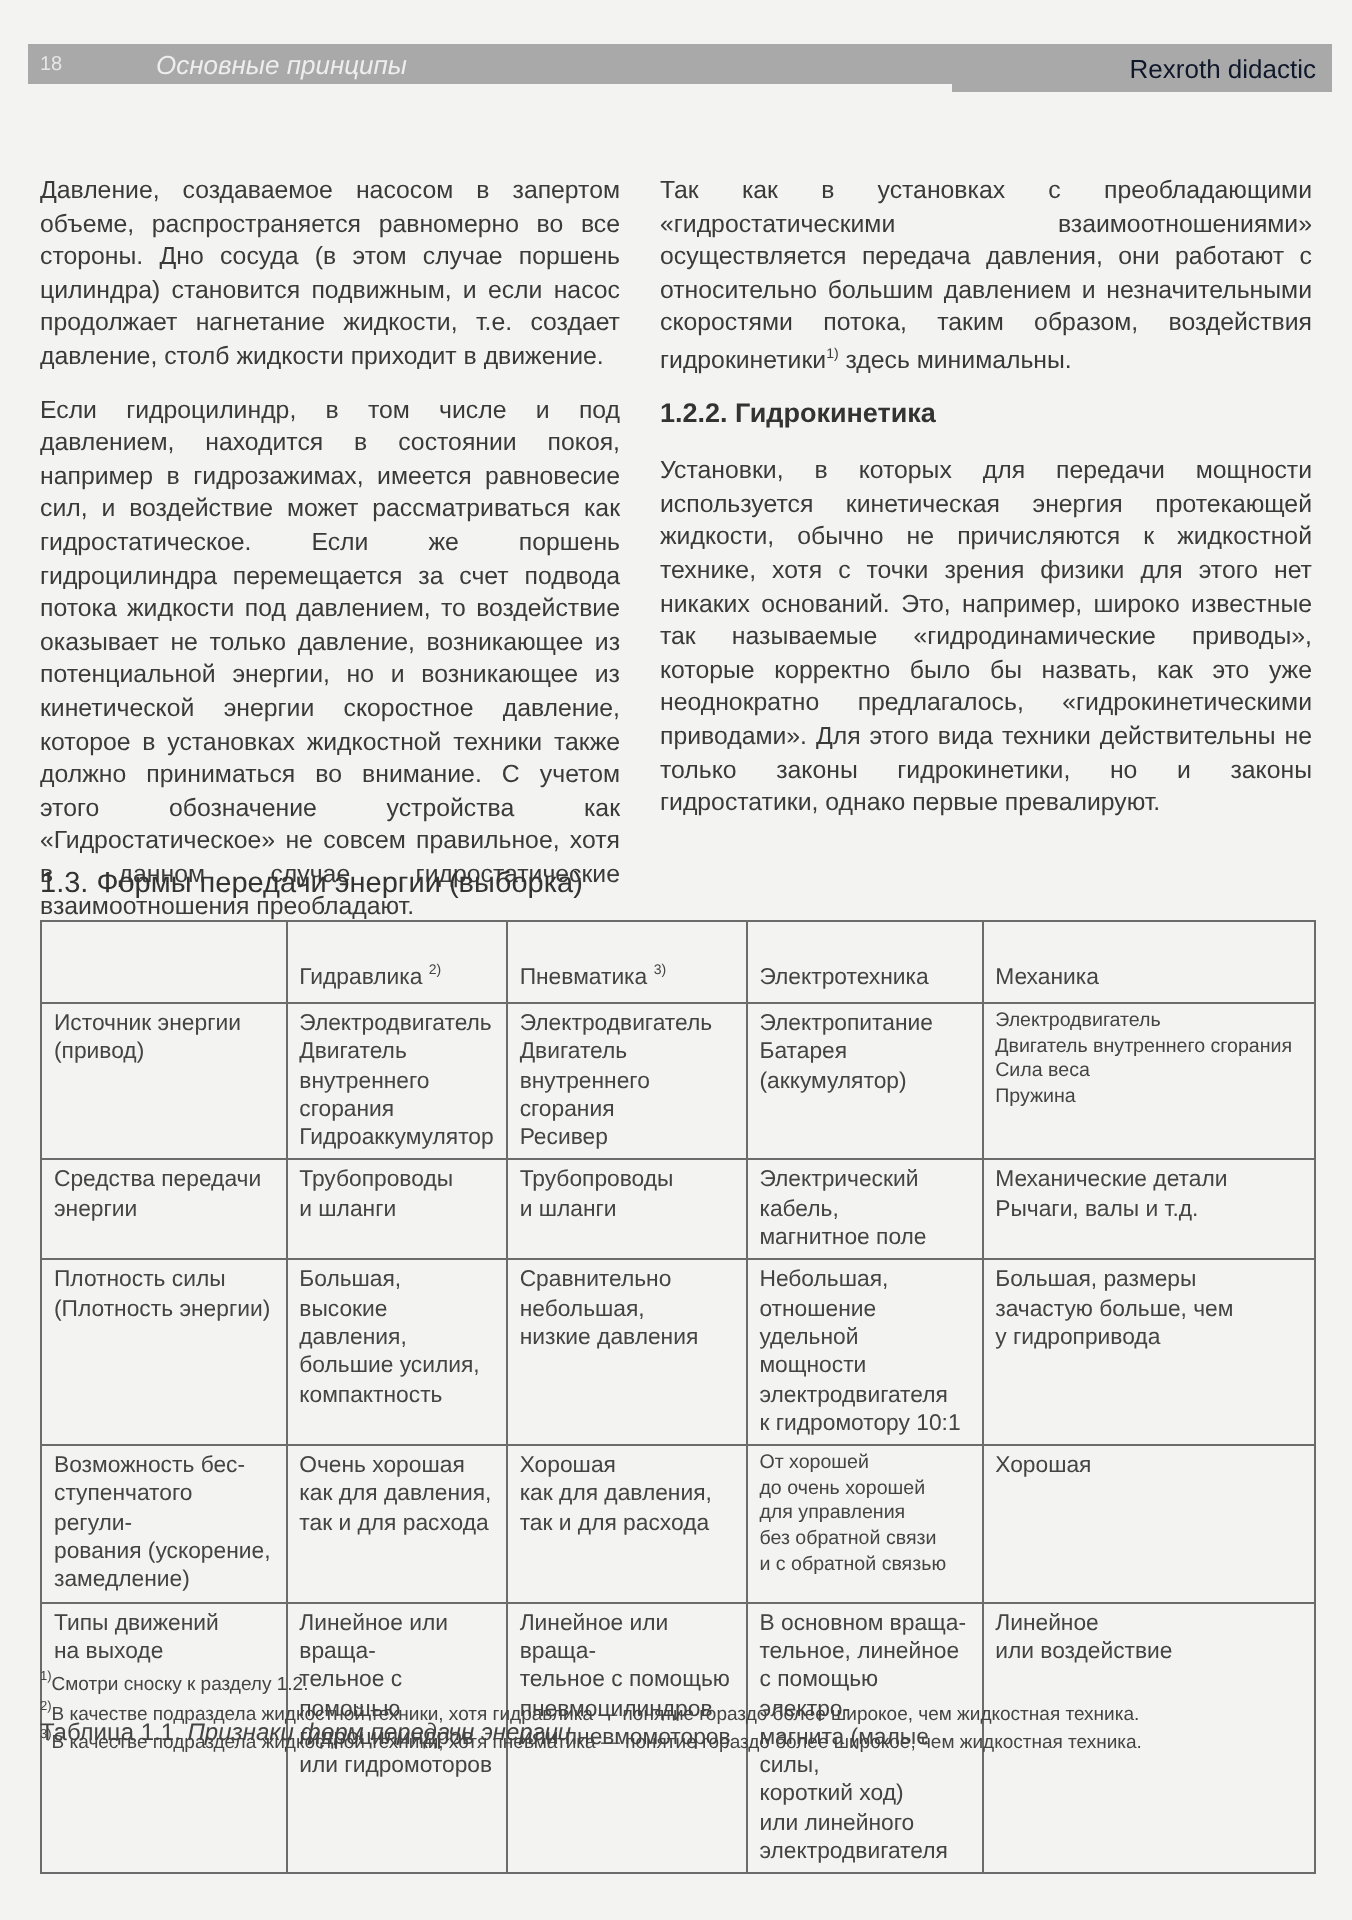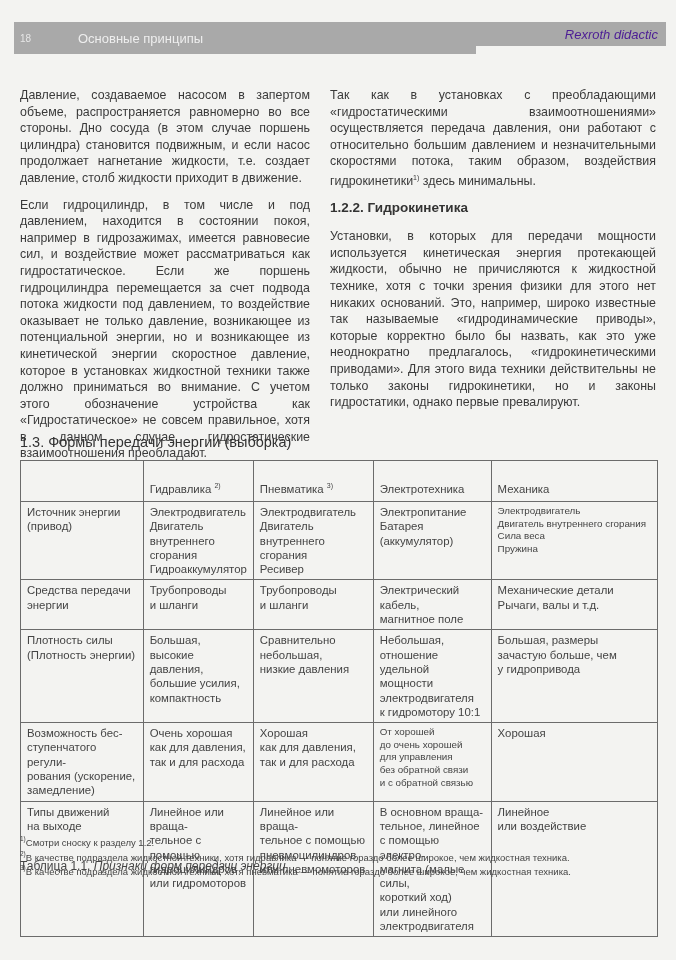--- a/index.html
+++ b/index.html
@@ -4,32 +4,32 @@
 <style>
   html, body { margin: 0; padding: 0; }
   body {
     width: 676px; height: 960px; overflow: hidden;
     background: #f3f3f1;
     font-family: "Liberation Sans", sans-serif;
     color: #3a3a3a;
     position: relative;
   }
   .header-bar {
-    position: absolute; left: 14px; top: 22px; width: 462px; height: 32px;
+    position: absolute; left: 14px; top: 22px; width: 462px; height: 20px;
     background: #a9a9a9;
     display: flex; align-items: center;
   }
   .header-bar2 {
     position: absolute; left: 476px; top: 22px; width: 190px; height: 24px;
     background: #a9a9a9;
     display: flex; align-items: center; justify-content: flex-end;
   }
   .page-num { color: #e6e6e6; font-size: 10px; margin-left: 6px; width: 50px; }
-  .chapter-title { color: #eeeeee; font-size: 13px; margin-left: 8px; }
-  .brand { color: #4c1d95; font-size: 13px; margin-right: 8px; font-style: italic; }
+  .chapter-title { color: #eeeeee; font-size: 13px; margin-left: 8px; font-style: italic; }
+  .brand { color: #0f172a; font-size: 13px; margin-right: 8px; }
 
   .col { position: absolute; font-size: 12.4px; line-height: 16.6px; text-align: justify; }
   .col p { margin: 0 0 10px 0; }
   .col-left { left: 20px; top: 87px; width: 290px; }
   .col-right { left: 330px; top: 87px; width: 326px; }
   .subhead { font-weight: bold; font-size: 13.5px; margin: 4px 0 12px 0; color: #333; }
 
   .section-title {
     position: absolute; left: 20px; top: 434px; font-size: 14.5px; color: #333;
   }

